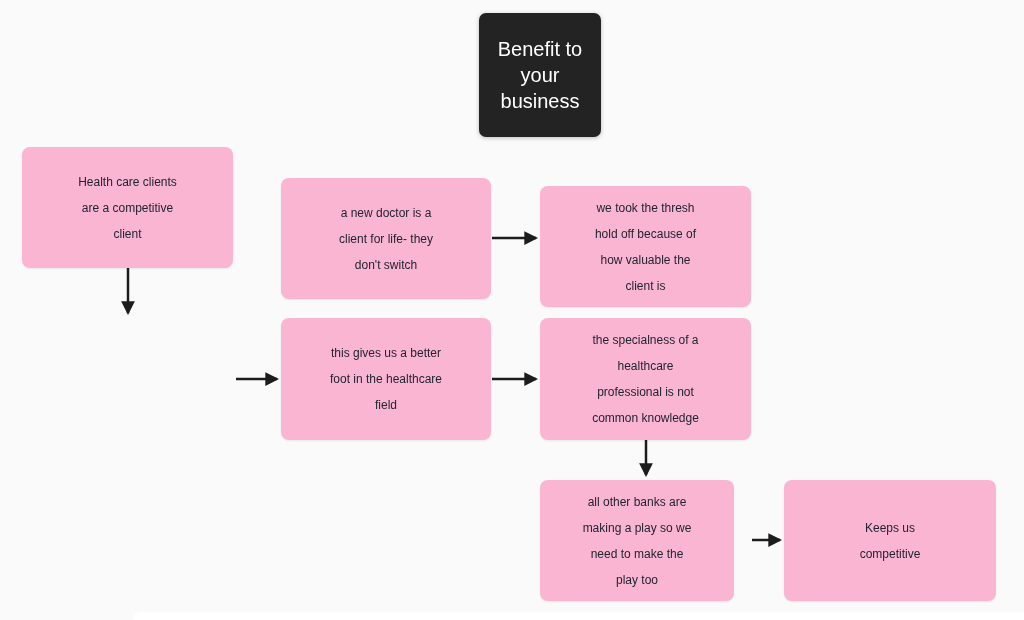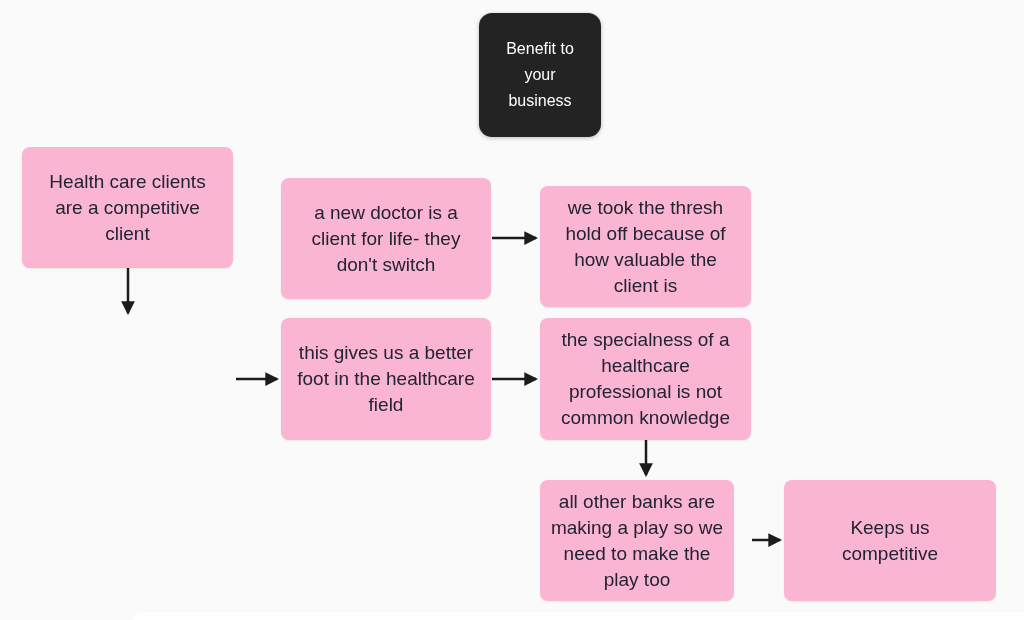--- a/index.html
+++ b/index.html
@@ -23,35 +23,35 @@
     overflow:hidden;
   }
   .node{
     position:absolute;
     box-sizing:border-box;
     display:flex;
     align-items:center;
     justify-content:center;
     text-align:center;
     white-space:pre-line;
-    font-size:19px;
+    font-size:12px;
     line-height:26px;
     color:var(--text);
     background:var(--pink);
     border-radius:8px;
     padding:6px 10px;
     box-shadow:0 1px 2px rgba(0,0,0,0.08);
     cursor:default;
   }
   .node.dark{
     background:var(--dark);
     color:var(--dark-text);
-    font-size:16px;
+    font-size:20px;
     box-shadow:0 1px 4px rgba(0,0,0,0.25);
-    border-radius:13px;
+    border-radius:7px;
   }
   
   .n-title{left:479px;top:13px;width:122px;height:124px;}
   .n-health{left:22px;top:147px;width:211px;height:121px;}
   .n-doctor{left:281px;top:178px;width:210px;height:121px;text-align:center;}
   .n-thresh{left:540px;top:178px;width:211px;height:121px;margin-top:8px;}
   .n-money{left:22px;top:318px;width:211px;height:122px;}
   .n-foot{left:281px;top:318px;width:210px;height:122px;}
   .n-special{left:540px;top:318px;width:211px;height:122px;}
   .n-banks{left:540px;top:480px;width:194px;height:121px;}

